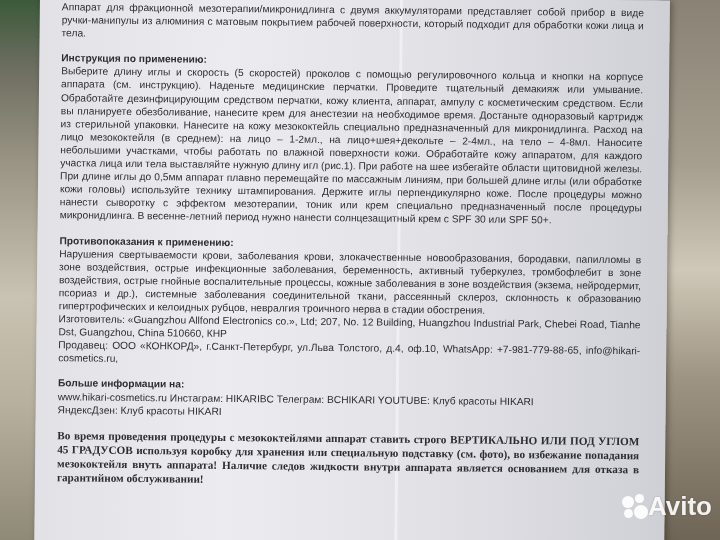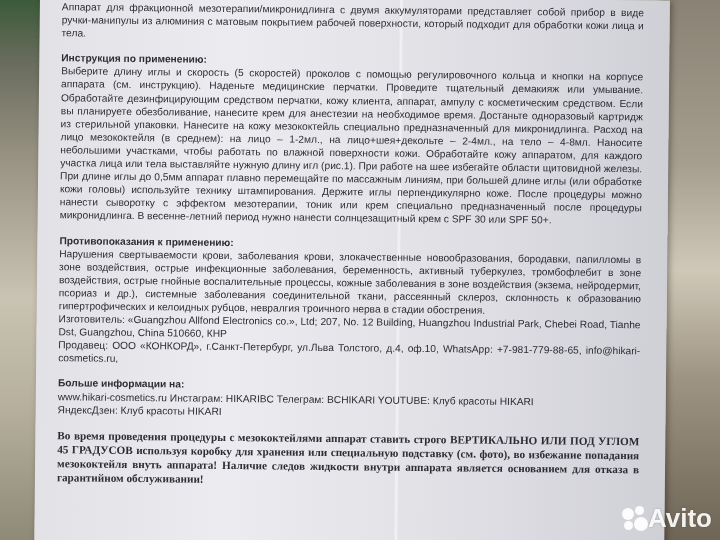--- a/index.html
+++ b/index.html
@@ -31,21 +31,21 @@
     position:absolute; left:22px; top:6px; width:582px;
     color:#2c2c34; font-size:10.2px; line-height:13.1px;
   }
   .p { margin:0; text-align:justify; }
   .h { font-weight:bold; margin:0; margin-top:12px; }
   .serif {
     font-family: "Liberation Serif", serif; font-weight:bold;
     font-size:11.2px; line-height:14px; margin-top:12px; text-align:justify;
   }
   .avito {
-    position:absolute; right:8px; bottom:6px;
+    position:absolute; right:8px; bottom:18px;
     display:flex; align-items:center; gap:0;
     color:rgba(255,255,255,0.92);
     font-family: "Liberation Sans", sans-serif; font-size:26px; font-weight:bold;
     text-shadow: 0 0 2px rgba(0,0,0,0.25);
   }
   .dots { position:relative; width:26px; height:26px; }
   .dots span { position:absolute; border-radius:50%; background:rgba(255,255,255,0.92); }
 </style>
 </head>
 <body>

